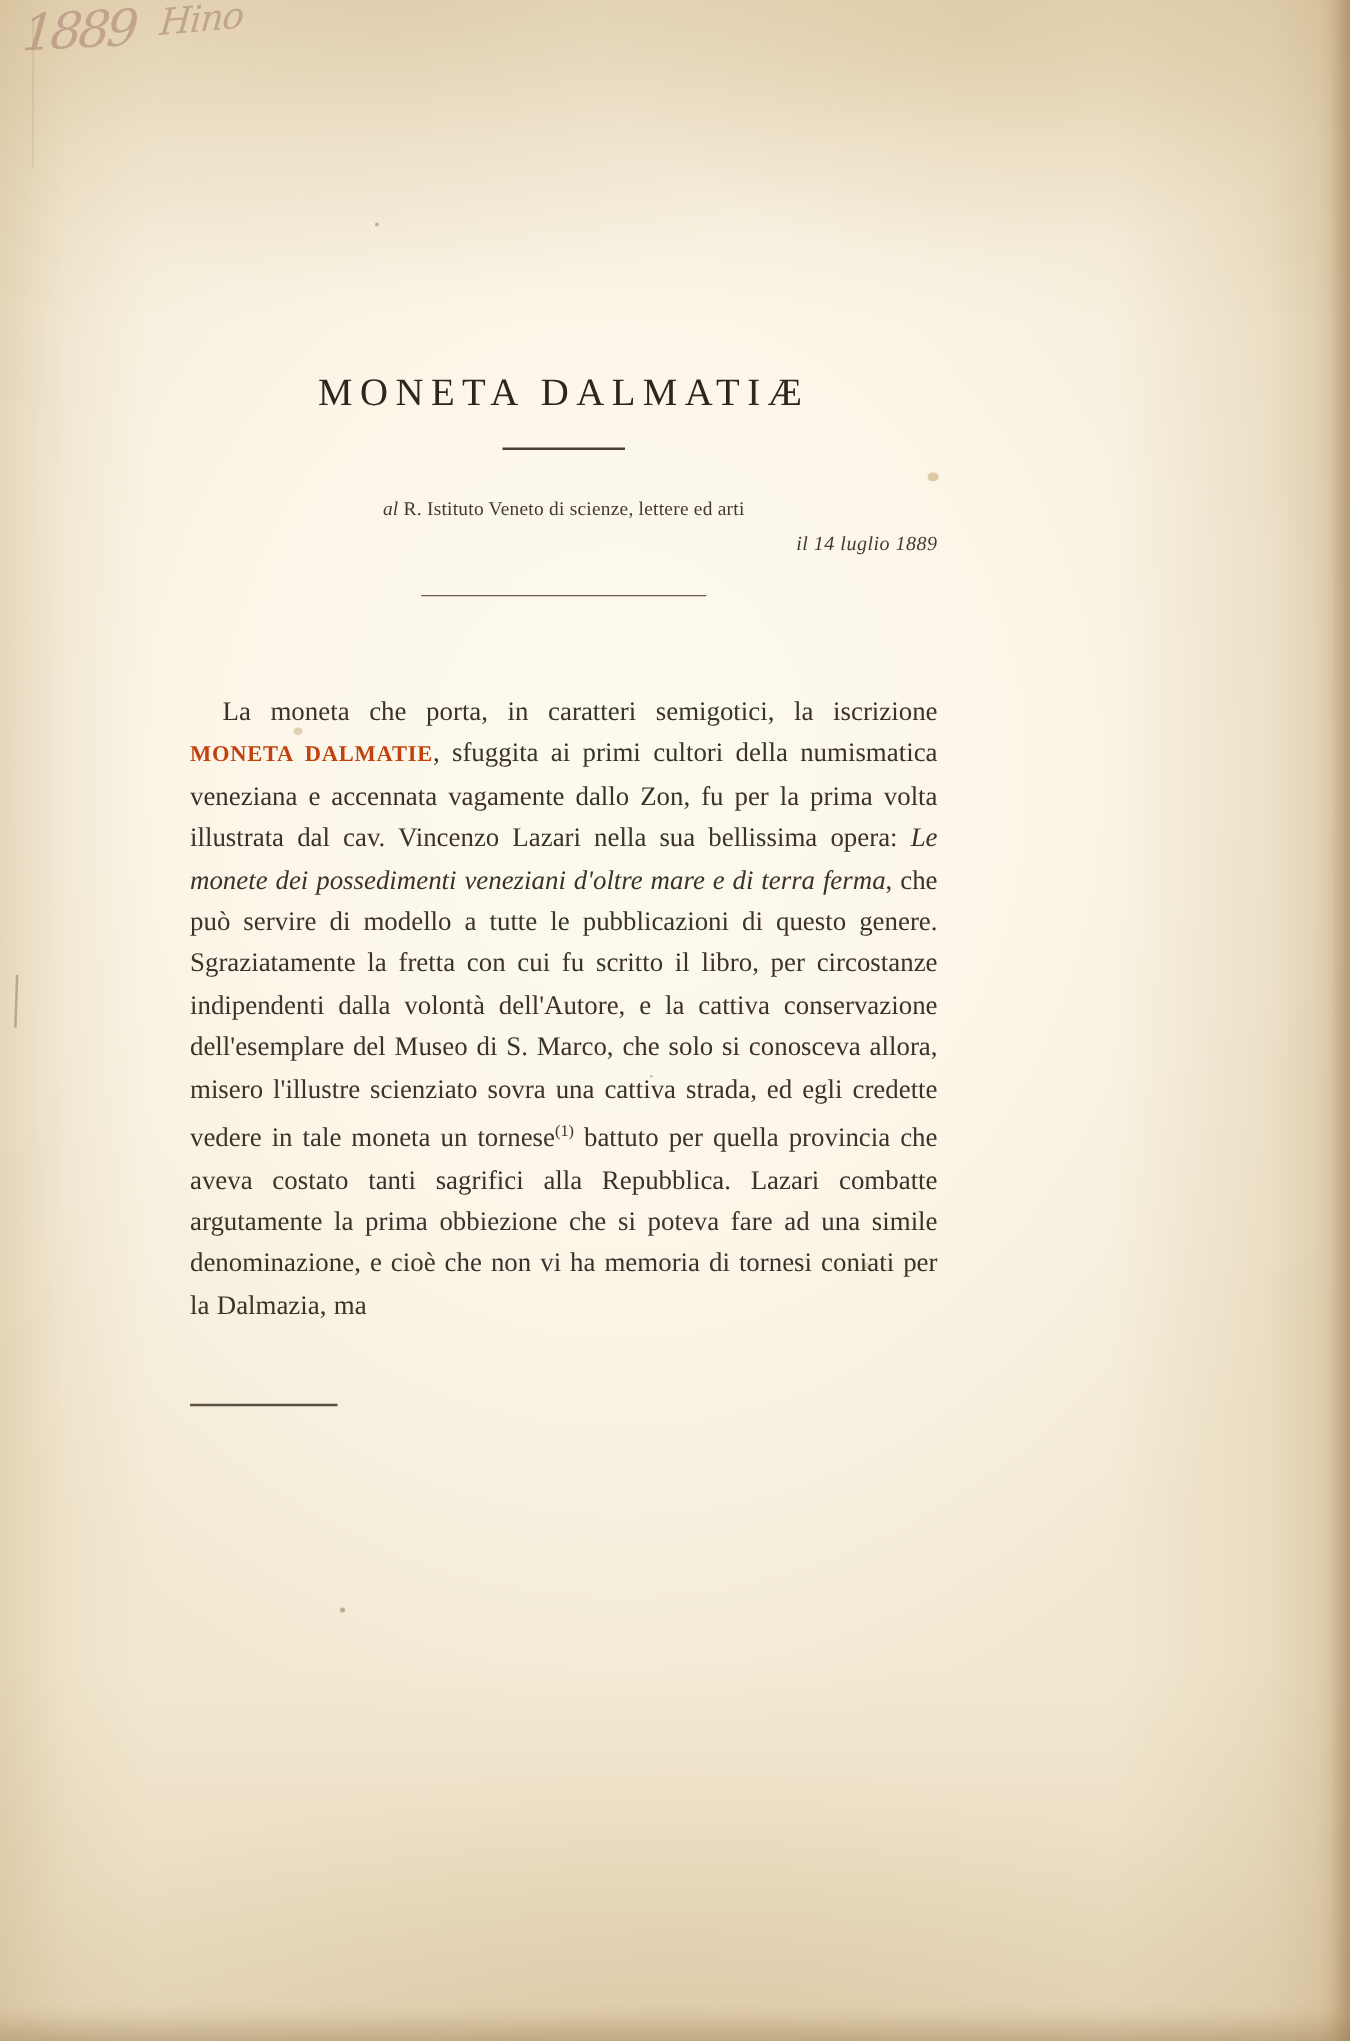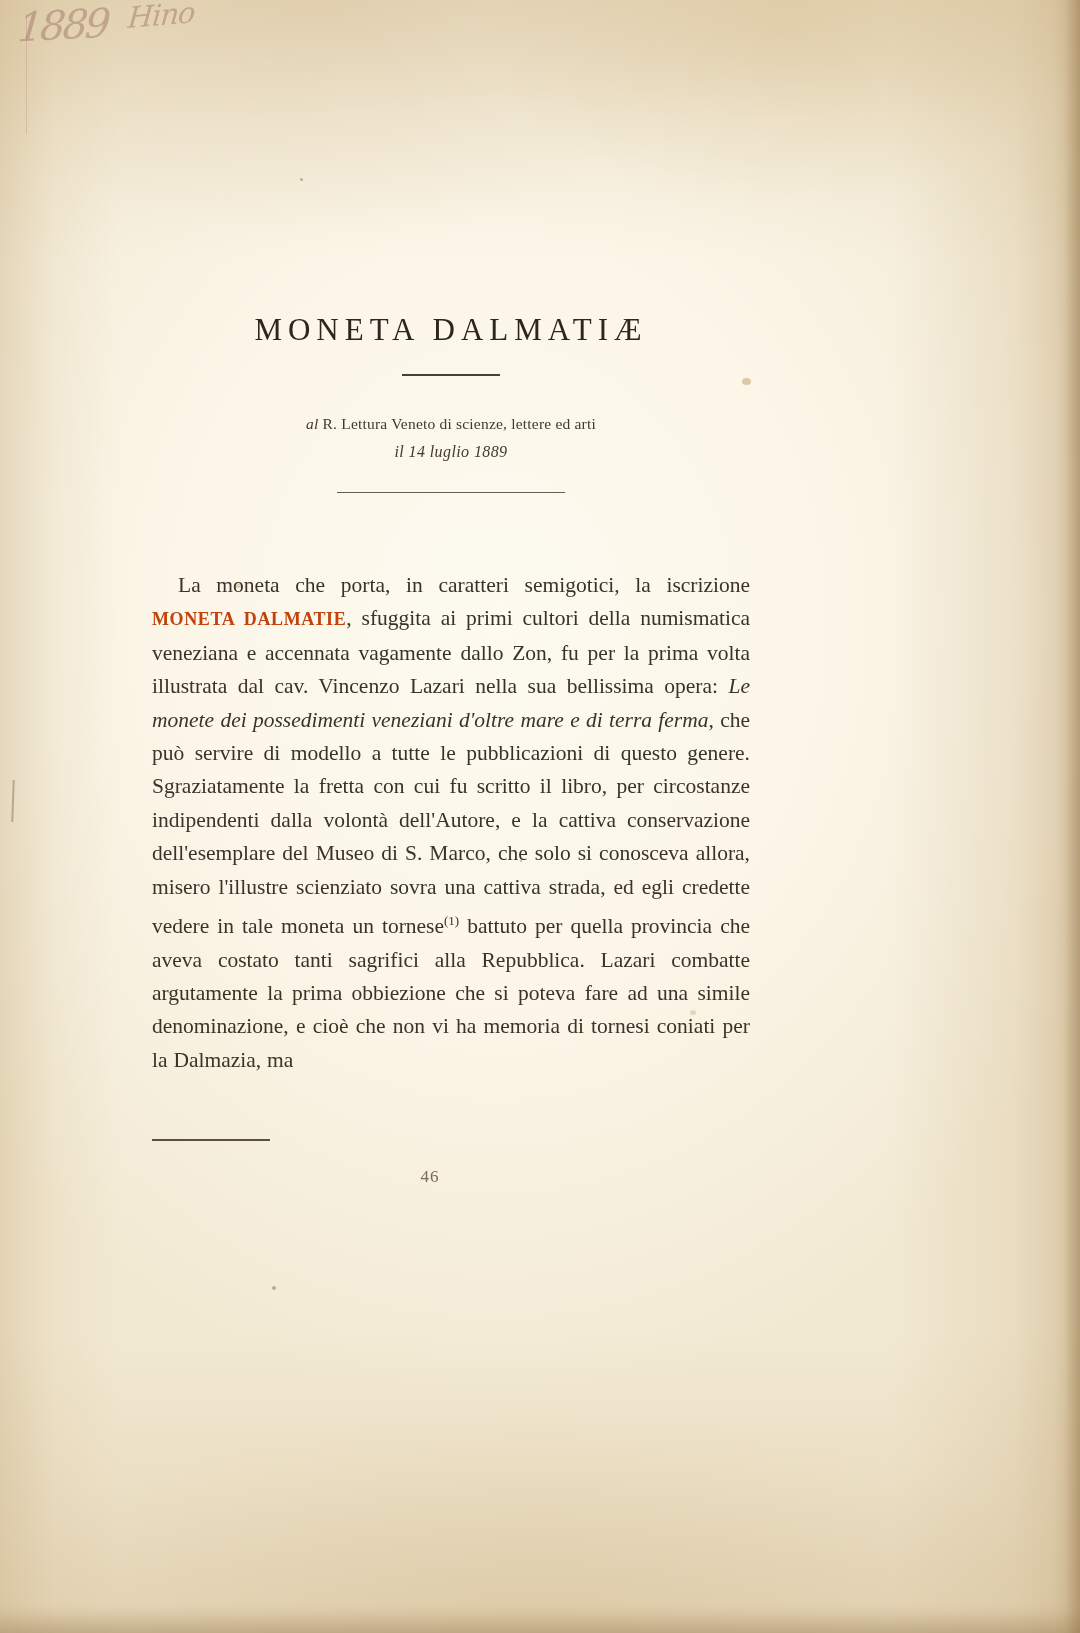--- a/index.html
+++ b/index.html
@@ -121,21 +121,21 @@
   
   .content {
     position: absolute;
     left: 152px;
     top: 0;
     width: 598px;
     color: #3a3127;
   }
 
   .doc-title {
-    margin: 16px;
+    margin: 0;
     padding-top: 296px;
     text-align: center;
     font-size: 31px;
     font-weight: normal;
     letter-spacing: 6px;
     color: #2e261d;
     font-family: "Liberation Serif", serif;
   }
 
   .rule-title {
@@ -164,20 +164,21 @@
   }
   .byline-line2 {
     font-size: 15.5px;
     letter-spacing: .2px;
   }
   .byline-line2 .it { font-style: italic; }
   .byline-line3 {
     font-style: italic;
     font-size: 16px;
     letter-spacing: .4px;
+    text-align: right;
   }
 
   .rule-byline {
     width: 228px;
     height: 1px;
     background: #6a5c4c;
     margin: 26px auto 0 auto;
   }
 
   .body-text {
@@ -264,30 +265,29 @@
 
   <div class="content">
 
     <h1 class="doc-title">MONETA DALMATIÆ</h1>
 
     <div class="rule-title"></div>
 
     <div class="byline">
       <div class="byline-line2">
         <span class="it">al</span>
-        <span>R. Lettura Veneto di scienze, lettere ed arti</span>
+        <span>R. Istituto Veneto di scienze, lettere ed arti</span>
       </div>
       <div class="byline-line3">il 14 luglio 1889</div>
     </div>
 
     <div class="rule-byline"></div>
 
     <div class="body-text">
       <p><span class="indent"></span><span>La moneta che porta, in caratteri semigotici, la iscrizione </span><span class="gothic-inscription">MONETA DALMATIE</span><span>, sfuggita ai primi cultori della numismatica veneziana e accennata vagamente dallo Zon, fu per la prima volta illustrata dal cav. Vincenzo Lazari nella sua bellissima opera: </span><i>Le monete dei possedimenti veneziani d'oltre mare e di terra ferma</i><span>, che può servire di modello a tutte le pubblicazioni di questo genere. Sgraziatamente la fretta con cui fu scritto il libro, per circostanze indipendenti dalla volontà dell'Autore, e la cattiva conservazione dell'esemplare del Museo di S. Marco, che solo si conosceva allora, misero l'illustre scienziato sovra una cattiva strada, ed egli credette vedere in tale moneta un tornese</span><span class="fn-ref">(1)</span><span> battuto per quella provincia che aveva costato tanti sagrifici alla Repubblica. Lazari combatte argutamente la prima obbiezione che si poteva fare ad una simile denominazione, e cioè che non vi ha memoria di tornesi coniati per la Dalmazia, ma</span></p>
     </div>
 
     <div class="rule-footnote"></div>
 
 
-    <div class="page-number">46</div>
 
   </div>
 </div>
 
 </body></html>

